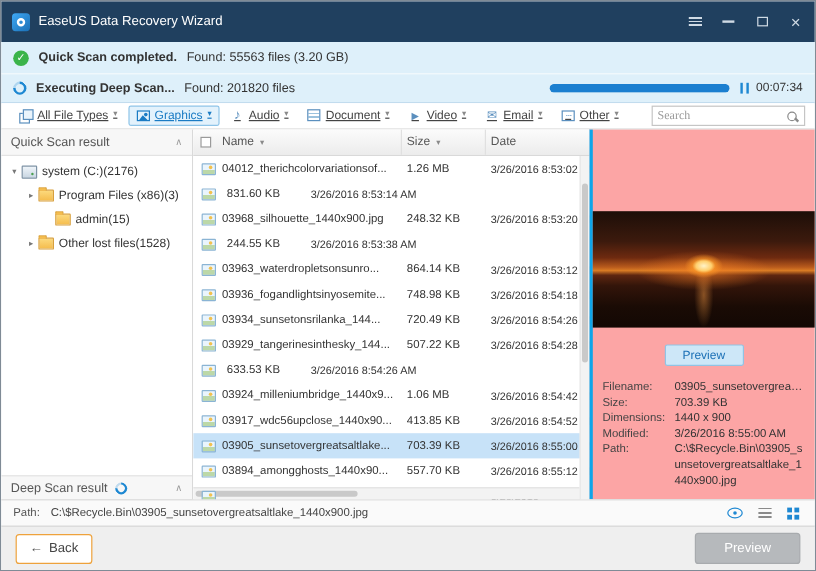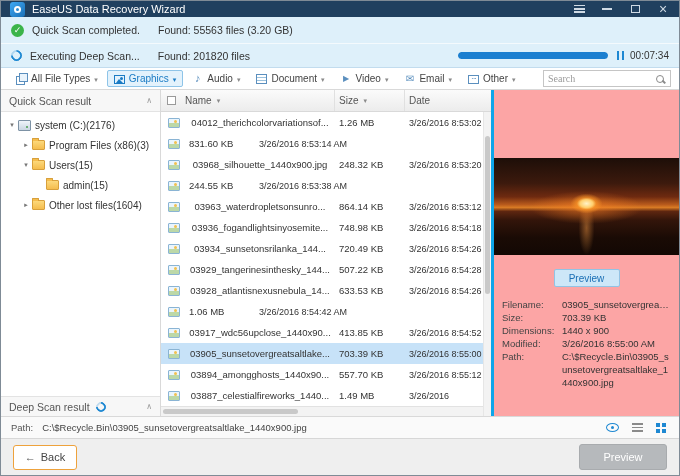--- a/index.html
+++ b/index.html
@@ -1,46 +1,46 @@
 <!DOCTYPE html>
 <html><head>
 <meta charset="utf-8">
 <style>
   *{box-sizing:border-box;margin:0;padding:0;}
   body{font-family:"Liberation Sans",sans-serif;background:#fff;}
   .window{width:680px;height:476px;border:1px solid #7f8b96;display:flex;flex-direction:column;overflow:hidden;background:#fff;}
 
   
-  .titlebar{height:16px;background:#20405f;display:flex;align-items:center;padding:0 9px;flex:none;}
+  .titlebar{height:34px;background:#20405f;display:flex;align-items:center;padding:0 9px;flex:none;}
   .app-logo{width:15px;height:15px;border-radius:3px;background:linear-gradient(135deg,#3fa9f5,#1a6fb5);position:relative;margin-right:7px;flex:none;}
   .app-logo::after{content:"";position:absolute;inset:4px;border:2px solid #fff;border-radius:50%;}
   .title{color:#fff;font-size:11px;}
   .win-controls{margin-left:auto;display:flex;align-items:center;gap:14px;}
   .wc{color:#cfdae4;display:flex;align-items:center;justify-content:center;width:14px;height:14px;cursor:default;}
   .menu-lines{width:11px;height:8px;background:repeating-linear-gradient(180deg,#cfdae4 0 1.5px,transparent 1.5px 3.2px);}
   .min-line{width:10px;height:2px;background:#cfdae4;}
   .max-box{width:9px;height:8px;border:1.5px solid #cfdae4;}
   .wc.close{font-size:14px;line-height:1;}
 
   
   .scanbar{display:flex;align-items:center;padding:0 10px;background:#def0fa;font-size:10.5px;color:#333;flex:none;}
   .scanbar.quick{height:27px;border-bottom:1px solid #f4fafd;}
   .scanbar.deep{height:24px;border-bottom:1px solid #c2dcee;}
   .check-circle{width:13px;height:13px;border-radius:50%;background:#3bb44a;color:#fff;font-size:9px;line-height:13px;text-align:center;margin-right:8px;flex:none;}
   .spinner{width:11px;height:11px;border-radius:50%;border:2px solid #1e88d2;border-top-color:rgba(30,136,210,.25);transform:rotate(-45deg);margin-right:8px;flex:none;}
-  .scan-status{margin-right:18px;}
+  .scan-status{margin-right:8px;font-weight:bold;}
   .progress{margin-left:auto;width:150px;height:7px;border-radius:4px;background:#bcd9ee;overflow:hidden;flex:none;}
   .progress-fill{height:100%;background:#1b7fd0;border-radius:4px;}
   .pause-icon{width:7px;height:9px;border-left:2px solid #1e88d2;border-right:2px solid #1e88d2;margin:0 6px 0 9px;flex:none;}
   .scan-time{font-size:10px;}
 
   
   .filterbar{height:22px;display:flex;align-items:center;padding:0 8px;background:#fff;border-bottom:1px solid #d9d9d9;flex:none;}
   .filters{display:flex;align-items:center;height:100%;}
-  .filter{display:flex;align-items:flex-end;gap:4px;padding:2px 6px;font-size:10px;color:#444;border:1px solid transparent;border-radius:2px;margin-right:2px;cursor:default;white-space:nowrap;}
+  .filter{display:flex;align-items:flex-start;gap:4px;padding:2px 6px;font-size:10px;color:#444;border:1px solid transparent;border-radius:2px;margin-right:2px;cursor:default;white-space:nowrap;text-decoration:underline;}
   .filter.selected{color:#1a7bc4;background:#e3f2fc;border-color:#8ec4e8;}
   .fcaret{font-size:7px;color:#8a8a8a;}
   .filter.selected .fcaret{color:#1a7bc4;}
   .ficon{width:11px;height:11px;position:relative;font-size:10px;line-height:11px;color:#5b8fbe;text-align:center;flex:none;}
   .filter.selected .ficon{color:#1a7bc4;}
   .ficon.all-file-types-icon::before{content:"";position:absolute;left:0;top:3px;width:7px;height:7px;border:1px solid currentColor;background:#fff;}
   .ficon.all-file-types-icon::after{content:"";position:absolute;left:3px;top:0;width:7px;height:7px;border:1px solid currentColor;background:#eaf4fc;}
   .ficon.graphics-icon{height:9px;margin-top:1px;border:1px solid currentColor;}
   .ficon.graphics-icon::after{content:"";position:absolute;left:1px;bottom:0;border-left:3px solid transparent;border-right:4px solid transparent;border-bottom:4px solid currentColor;}
   .ficon.graphics-icon::before{content:"";position:absolute;right:1px;top:1px;width:3px;height:3px;border-radius:50%;background:currentColor;}
@@ -82,21 +82,21 @@
   .slot{width:19px;flex:none;display:flex;align-items:center;}
   .cb{width:9px;height:9px;border:1px solid #9a9a9a;background:#fff;margin-left:1px;}
   .col-name{width:150px;flex:none;border-right:1px solid #e0e0e0;height:100%;}
   .col-size{width:70px;flex:none;border-right:1px solid #e0e0e0;height:100%;padding-left:4px;}
   .col-date{flex:1;padding-left:4px;min-width:0;}
   .list-body{flex:1;position:relative;overflow:hidden;}
   .file-row{height:21px;display:flex;align-items:center;padding-left:5px;font-size:9.5px;color:#333;}
   .file-row.selected{background:#c7e2f8;}
   .image-file-icon{width:12px;height:10px;border:1px solid #8ab4d4;background:linear-gradient(180deg,#eaf5fd 55%,#bcd8a8 55%);position:relative;border-radius:1px;margin-left:2px;}
   .image-file-icon::after{content:"";position:absolute;top:1px;right:2px;width:3px;height:3px;border-radius:50%;background:#f2c14e;}
-  .cell-name{width:150px;flex:none;overflow:hidden;text-overflow:ellipsis;white-space:nowrap;text-align:center;}
+  .cell-name{width:150px;flex:none;overflow:hidden;text-overflow:ellipsis;white-space:nowrap;}
   .cell-size{width:70px;flex:none;padding-left:4px;white-space:nowrap;overflow:hidden;}
   .cell-date{flex:1;padding-left:4px;font-size:9px;white-space:nowrap;overflow:hidden;min-width:0;padding-right:9px;}
   .hscroll{position:absolute;left:0;right:8px;bottom:0;height:10px;background:#f3f3f3;border-top:1px solid #e2e2e2;}
   .hthumb{position:absolute;left:2px;top:2px;height:5px;width:42%;background:#c9c9c9;border-radius:3px;}
   .vscroll{position:absolute;right:0;top:22px;bottom:0;width:8px;background:#f3f3f3;border-left:1px solid #e6e6e6;}
   .vthumb{position:absolute;left:1px;width:5px;top:8%;height:52%;background:#c9c9c9;border-radius:3px;}
 
   
   .preview-pane{width:188px;flex:none;border-left:3px solid #0ea5e9;background:#fca5a5;display:flex;flex-direction:column;}
   .preview-image{margin-top:68px;width:100%;height:97px;flex:none;background:
@@ -221,34 +221,29 @@
           <div class="tree-row" style="padding-left: 6px;">
             <span class="tree-arrow">▾</span>
             <span class="drive-icon"></span>
             <span class="tree-label">system (C:)(2176)</span>
           </div>
           <div class="tree-row" style="padding-left: 20px;">
             <span class="tree-arrow">▸</span>
             <span class="folder-icon"></span>
             <span class="tree-label">Program Files (x86)(3)</span>
           </div>
-          <div class="tree-row" style="padding-left: 20px;">
-            <span class="tree-arrow">▾</span>
-            <span class="folder-icon"></span>
-            <span class="tree-label">Users(15)</span>
-          </div>
           <div class="tree-row" style="padding-left: 34px;">
             <span class="tree-arrow"></span>
             <span class="folder-icon"></span>
             <span class="tree-label">admin(15)</span>
           </div>
           <div class="tree-row" style="padding-left: 20px;">
             <span class="tree-arrow">▸</span>
             <span class="folder-icon"></span>
-            <span class="tree-label">Other lost files(1604)</span>
+            <span class="tree-label">Other lost files(1528)</span>
           </div>
         </div>
       <div class="pane-footer">
         <span>Deep Scan result</span>
         <span class="spinner small"></span>
         <span class="chev">∧</span>
       </div>
     </div>
 
     <div class="list-pane">
@@ -331,28 +326,28 @@
               <span class="image-file-icon"></span>
             </span>
             <span class="cell-name">03929_tangerinesinthesky_144...</span>
             <span class="cell-size">507.22 KB</span>
             <span class="cell-date">3/26/2016 8:54:28 AM</span>
           </div>
           <div class="file-row">
             <span class="slot">
               <span class="image-file-icon"></span>
             </span>
-            <span class="cell-name">03928_atlantisnexusnebula_14...</span>
             <span class="cell-size">633.53 KB</span>
             <span class="cell-date">3/26/2016 8:54:26 AM</span>
           </div>
           <div class="file-row">
             <span class="slot">
               <span class="image-file-icon"></span>
             </span>
+            <span class="cell-name">03924_milleniumbridge_1440x9...</span>
             <span class="cell-size">1.06 MB</span>
             <span class="cell-date">3/26/2016 8:54:42 AM</span>
           </div>
           <div class="file-row">
             <span class="slot">
               <span class="image-file-icon"></span>
             </span>
             <span class="cell-name">03917_wdc56upclose_1440x90...</span>
             <span class="cell-size">413.85 KB</span>
             <span class="cell-date">3/26/2016 8:54:52 AM</span>

